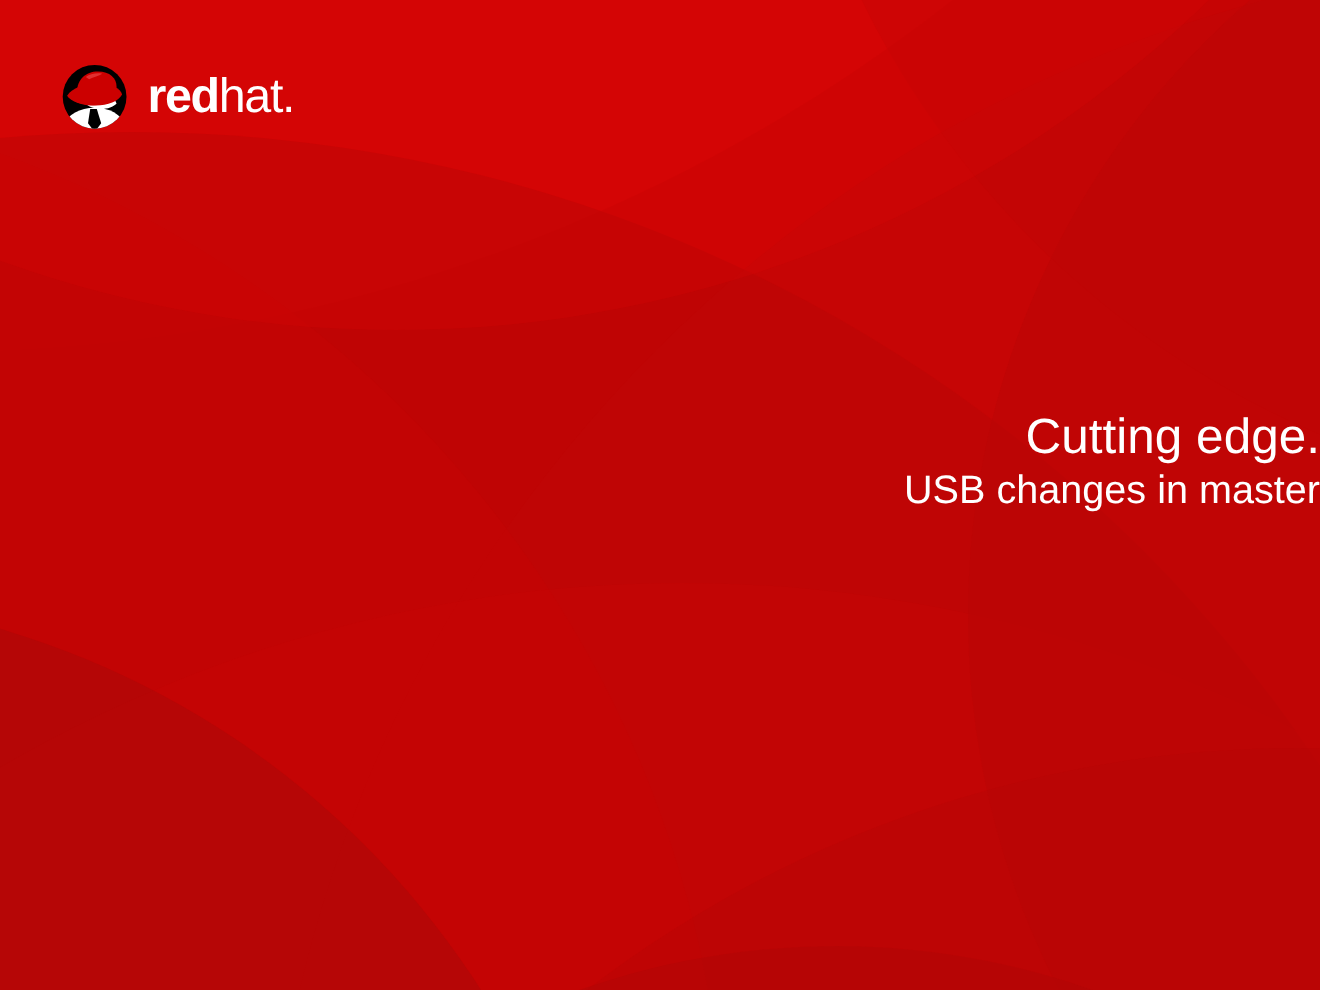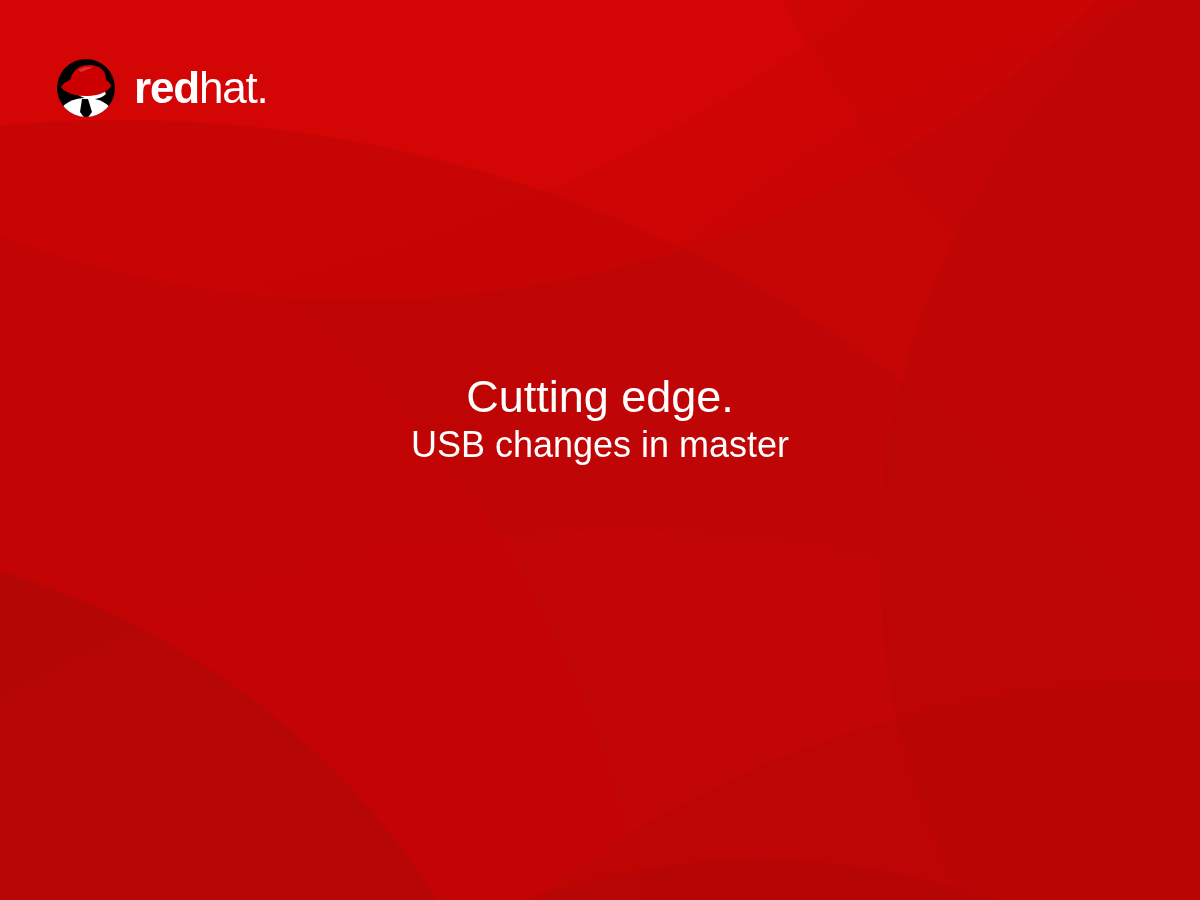--- a/index.html
+++ b/index.html
@@ -69,21 +69,21 @@
   #logo-wordmark .wm-hat {
     font-weight: normal;
   }
 
   
   #title-block {
     position: absolute;
     left: 0;
     top: 372px;
     width: 1200px;
-    text-align: center;
+    text-align: right;
   }
   #slide-title {
     margin: 0;
     font-size: 45px;
     line-height: 50px;
     font-weight: normal;
     color: #ffffff;
     letter-spacing: 0px;
   }
   #slide-subtitle {

